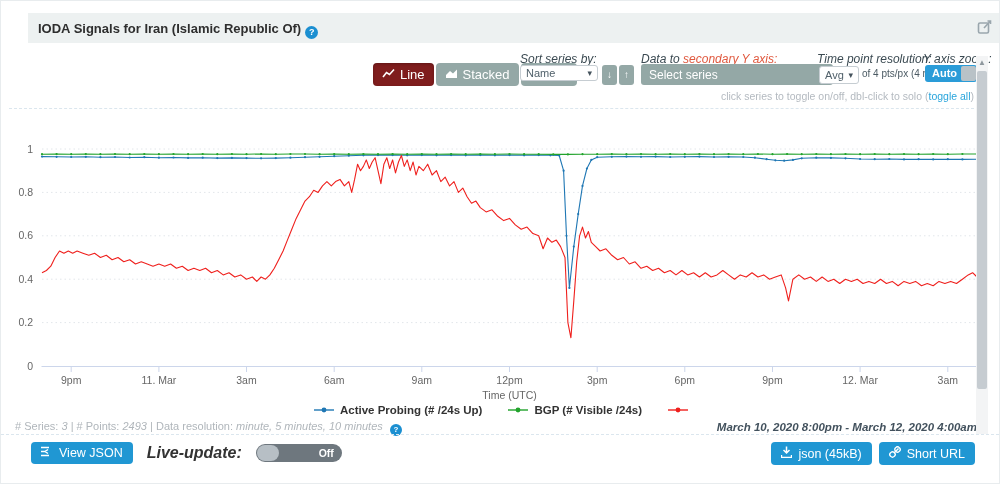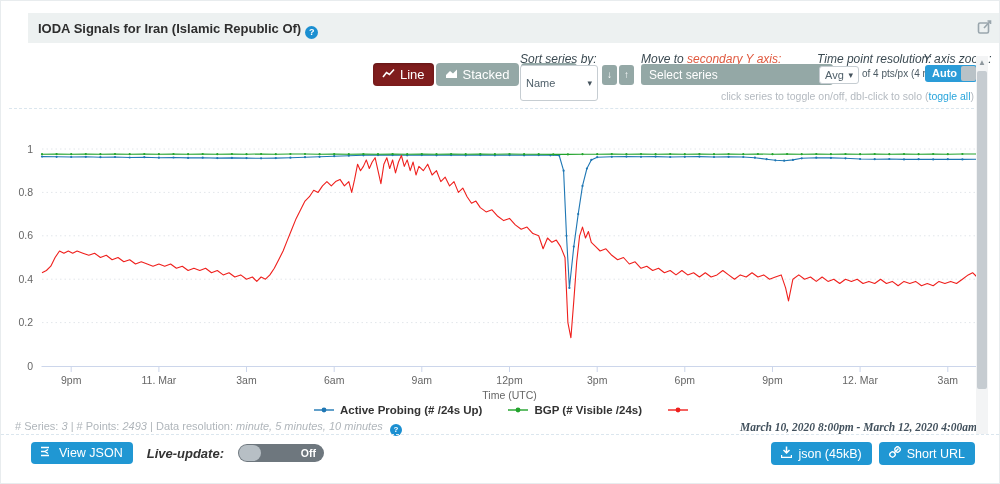--- a/index.html
+++ b/index.html
@@ -28,26 +28,26 @@
   .dashed-sep{position:absolute;border-top:1px dashed #dbe6ee;height:0;}
   
   #chart-svg{position:absolute;left:0;top:120px;}
   .axlab{font-family:"Liberation Sans",sans-serif;font-size:10.5px;fill:#666;}
   .legend{position:absolute;left:0;top:403px;width:1000px;display:flex;justify-content:center;gap:26px;align-items:center;}
   .legend-item{display:flex;align-items:center;gap:6px;font-size:11.5px;font-weight:600;color:#333;cursor:pointer;}
   
   .stats{position:absolute;left:14px;top:419px;font-size:11px;color:#b0b6bb;}
   .stats i{font-style:italic;}
   .stats .help-icon{width:12px;height:12px;line-height:12px;font-size:8px;}
-  .daterange{position:absolute;right:22px;top:420px;font-size:11.5px;font-style:italic;font-weight:600;color:#42515d;font-family:Liberation Serif, serif;}
+  .daterange{position:absolute;right:22px;top:420px;font-size:11.5px;font-style:italic;font-weight:600;color:#42515d;}
   
   .bottom-left{position:absolute;left:30px;top:441px;display:flex;gap:14px;align-items:center;}
   .bottom-right{position:absolute;right:24px;top:441px;display:flex;gap:7px;align-items:center;}
   .blue-btn{display:flex;align-items:center;gap:6px;background:#2097d3;color:#fff;font-size:12.5px;padding:4px 10px;border-radius:4px;cursor:pointer;white-space:nowrap;}
-  .live-label{font-size:13px;font-style:italic;font-weight:700;color:#333;}
+  .live-label{font-size:16px;font-style:italic;font-weight:700;color:#333;}
   .toggle-off{position:relative;width:50px;height:18px;background:#6e777e;border-radius:9px;cursor:pointer;padding-left:36px;}
   .toggle-off .knob{position:absolute;left:1px;top:1px;width:22px;height:16px;background:#b7bfc5;border-radius:8px;}
   .toggle-off .lab{position:absolute;right:8px;top:3px;color:#fff;font-size:10.5px;font-weight:700;}
   
   .scrollbar{position:absolute;right:11px;top:55px;width:12px;height:378px;background:#f3f4f5;}
   .scrollbar .up{position:absolute;top:1px;left:0;width:12px;height:12px;color:#8f989e;font-size:8px;text-align:center;line-height:12px;}
   .scrollbar .thumb{position:absolute;top:15px;left:1px;width:10px;height:318px;background:#c6ccd1;border-radius:2px;}
 </style>
 </head>
 <body>
@@ -84,29 +84,29 @@
       <span><svg width="13" height="11" viewBox="0 0 13 11">
             <rect x="1" y="5" width="2.6" height="5" fill="#fff"></rect>
             <rect x="5" y="2" width="2.6" height="8" fill="#fff"></rect>
             <rect x="9" y="6.5" width="2.6" height="3.5" fill="#fff"></rect>
           </svg></span>
       <span>Bar</span>
     </div>
   </div>
 
   <div class="ctl-label" style="left:519px;top:51px;">Sort series by:</div>
-  <div class="mini-select" style="left:519px;top:64px;width:78px;height:36px;">
+  <div class="mini-select" style="left:519px;top:64px;width:78px;height:16px;">
     <span>Name</span>
     <span class="car">▾</span>
   </div>
   <div class="sortbtn" style="left:601px;top:64px;">↓</div>
   <div class="sortbtn" style="left:618px;top:64px;">↑</div>
 
   <div class="ctl-label" style="left:640px;top:51px;">
-    <span>Move to </span><span style="color:#e0593f;">secondary Y axis:</span>
+    <span>Data to </span><span style="color:#e0593f;">secondary Y axis:</span>
   </div>
   <div class="big-select">
     <span>Select series</span>
     <span style="font-size:9px;">▾</span>
   </div>
 
   <div class="ctl-label" style="left:816px;top:51px;">Time point resolution:</div>
   <div class="mini-select" style="left:818px;top:65px;width:40px;height:18px;">
     <span>Avg</span>
     <span class="car">▾</span>

